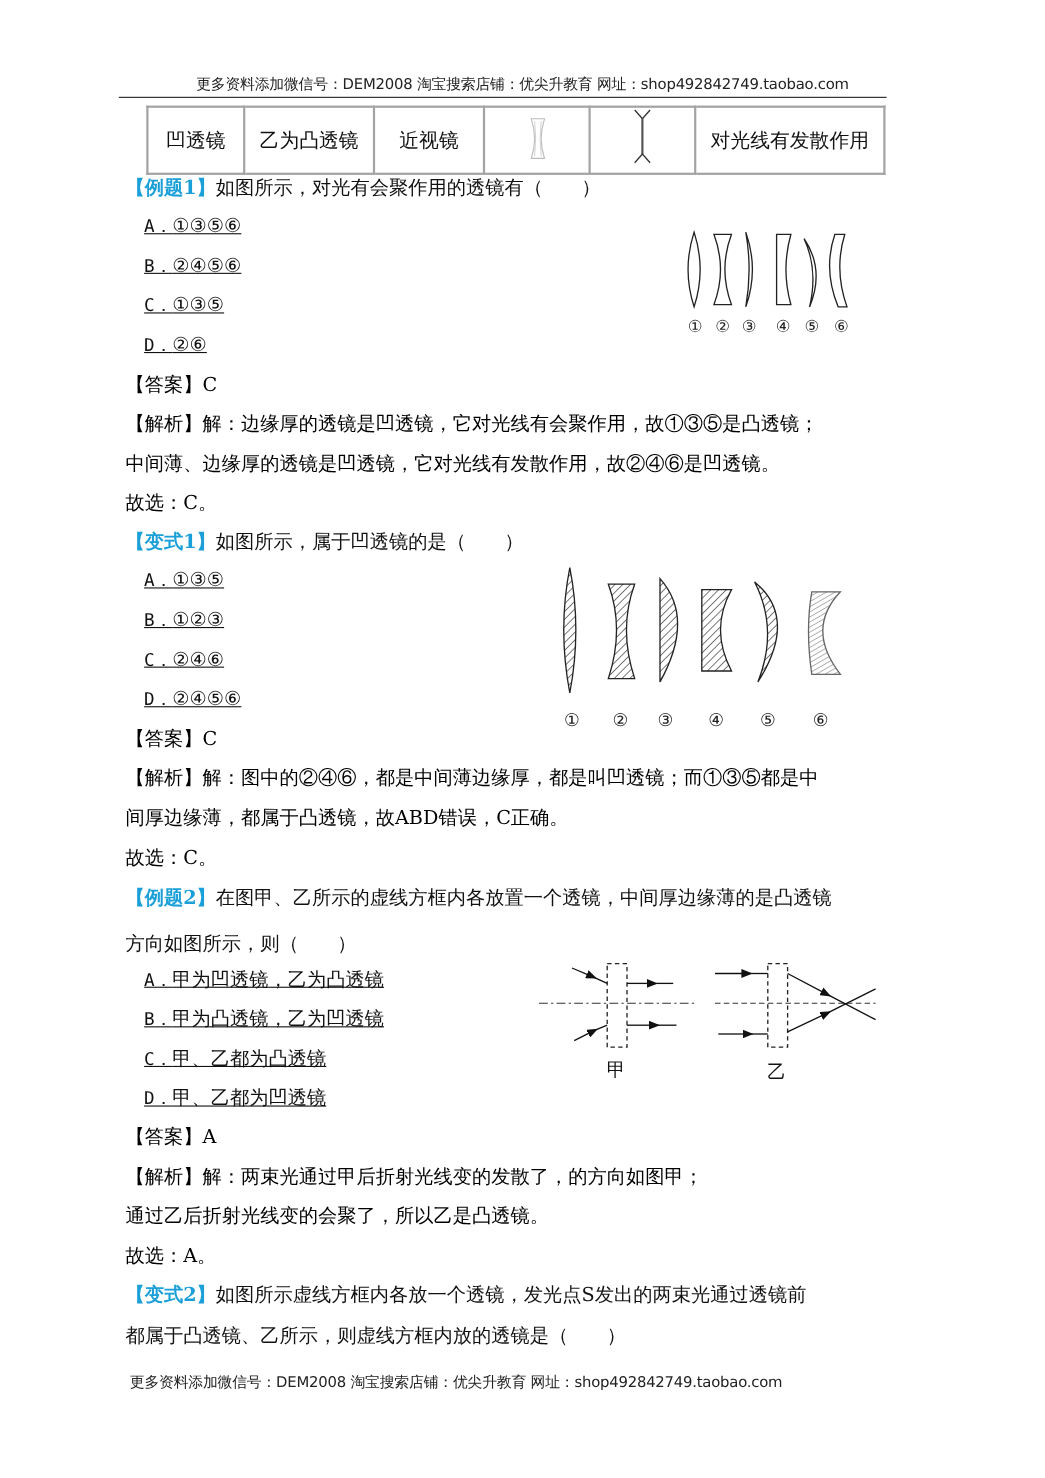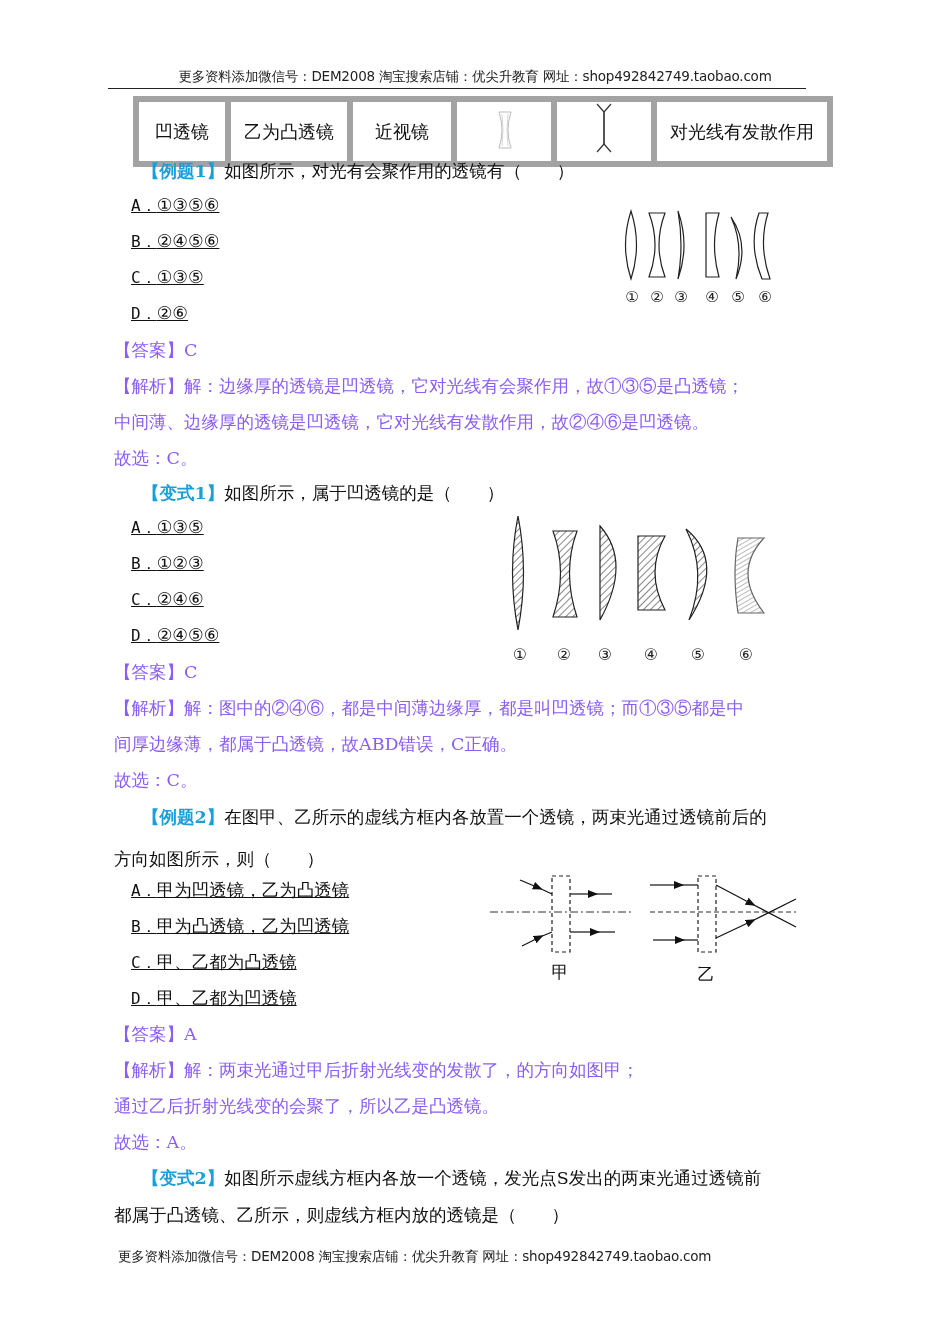--- a/index.html
+++ b/index.html
@@ -6,28 +6,28 @@
   body { width: 950px; height: 1344px; position: relative; overflow: hidden;
          font-family: "DejaVu Serif", "Liberation Serif", serif; color: #111; }
   .abs { position: absolute; }
   .header-text { left: 0; width: 950px; top: 68px; text-align: center; font-size: 13.5px;
                  font-family: "DejaVu Sans", "Liberation Sans", sans-serif; color: #222; letter-spacing: -0.2px; }
   .header-rule { left: 108px; top: 88px; width: 698px; height: 0; border-top: 1.5px solid #222; }
   .footer-text { left: 118px; top: 1248px; font-size: 13.5px;
                  font-family: "DejaVu Sans", "Liberation Sans", sans-serif; color: #222; letter-spacing: -0.2px; }
 
   table.lens-table { position: absolute; left: 133px; top: 96px; border-collapse: collapse; }
-  table.lens-table td { border: 6px solid #a3a3a3; height: 59px; text-align: center; vertical-align: middle;
+  table.lens-table td { border: 2px solid #a3a3a3; height: 59px; text-align: center; vertical-align: middle;
                         font-size: 18px; padding: 0; }
 
   .line { left: 114px; font-size: 17.5px; line-height: 24px; white-space: nowrap; }
-  .tag { color: #1a9fd8; font-weight: bold; margin-left: 28px; }
+  .tag { color: #1a9fd8; font-weight: bold; }
   .opt { left: 131px; font-size: 17.5px; white-space: nowrap; text-decoration: underline; }
   .opt .letter { font-family: "DejaVu Sans Mono", "Liberation Mono", monospace; font-size: 16px; }
-  .red { color: #8b5cf6; }
+  .red { color: #000000; }
   svg { position: absolute; overflow: visible; }
 </style>
 </head>
 <body>
 
 <div class="abs header-text">更多资料添加微信号：DEM2008 淘宝搜索店铺：优尖升教育 网址：shop492842749.taobao.com</div>
 <div class="abs header-rule"></div>
 
 <table class="lens-table">
   <tbody>
@@ -119,21 +119,21 @@
     <text x="246" y="148">⑥</text>
   </g>
 </svg>
 
 <div class="abs line red" style="top:660px"><span>【答案】</span><span>C</span></div>
 <div class="abs line red" style="top:696px"><span>【解析】</span><span>解：图中的②④⑥，都是中间薄边缘厚，都是叫凹透镜；而①③⑤都是中</span></div>
 <div class="abs line red" style="top:732px">间厚边缘薄，都属于凸透镜，故ABD错误，C正确。</div>
 <div class="abs line red" style="top:768px">故选：C。</div>
 
 <div class="abs line" style="top:805px">
-  <span class="tag">【例题2】</span><span>在图甲、乙所示的虚线方框内各放置一个透镜，两束光通过透镜前后的</span>
+  <span class="tag">【例题2】</span><span>在图甲、乙所示的虚线方框内各放置一个透镜，中间厚边缘薄的是凸透镜</span>
 </div>
 <div class="abs line" style="top:847px">方向如图所示，则（　　）</div>
 <div class="abs opt" style="top:878px"><span class="letter">A．</span><span>甲为凹透镜，乙为凸透镜</span></div>
 <div class="abs opt" style="top:914px"><span class="letter">B．</span><span>甲为凸透镜，乙为凹透镜</span></div>
 <div class="abs opt" style="top:950px"><span class="letter">C．</span><span>甲、乙都为凸透镜</span></div>
 <div class="abs opt" style="top:986px"><span class="letter">D．</span><span>甲、乙都为凹透镜</span></div>
 
 <svg width="320" height="115" style="left:484px; top:870px;" viewBox="0 0 320 115">
   <defs>
     <marker id="arr" markerWidth="10" markerHeight="8" refX="6" refY="4" orient="auto" markerUnits="userSpaceOnUse">

